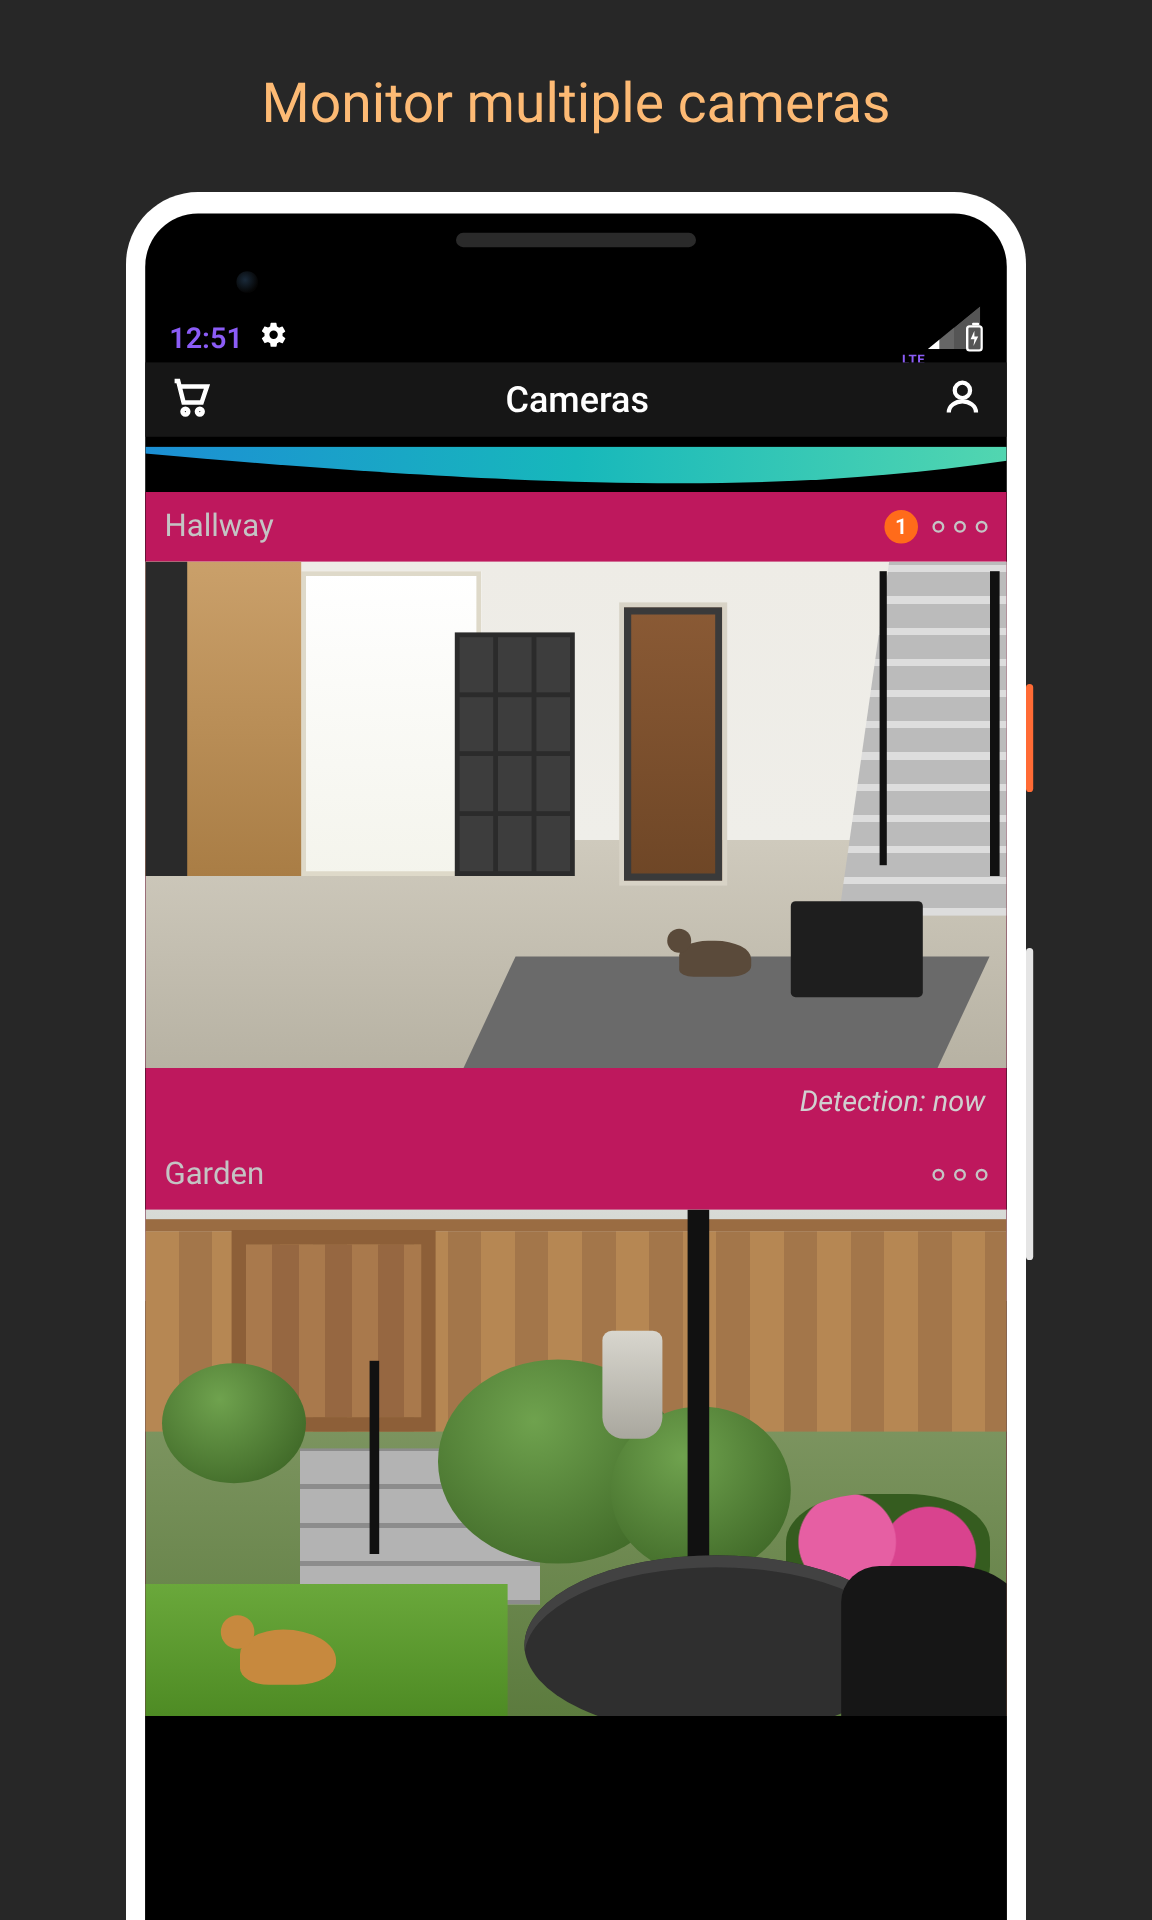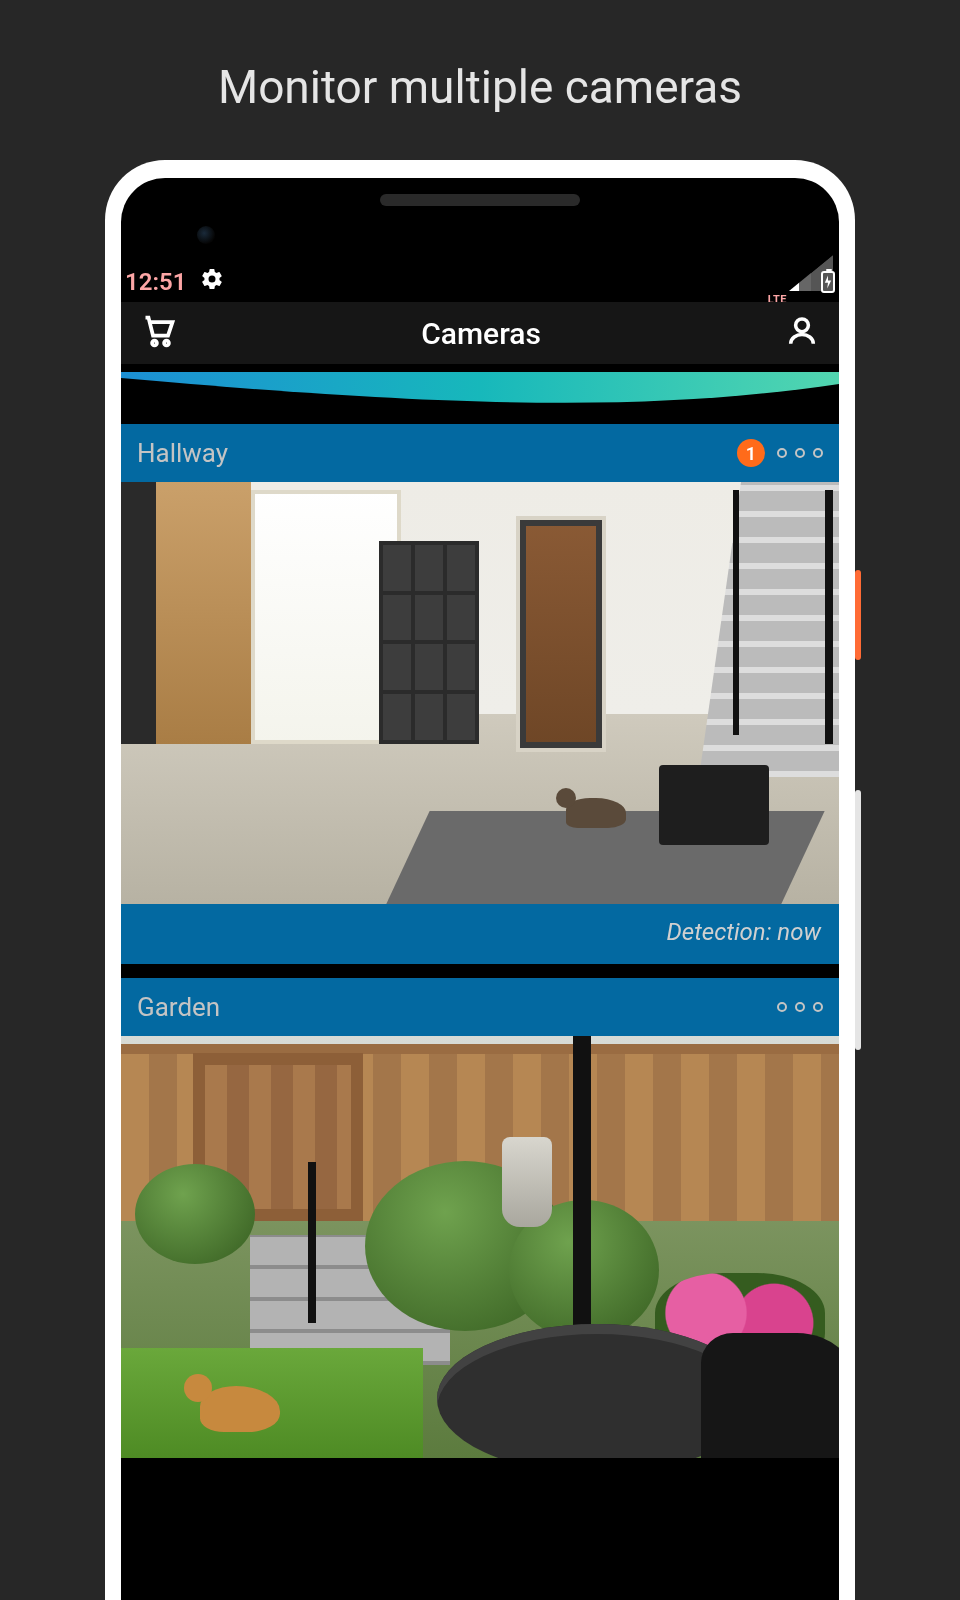--- a/index.html
+++ b/index.html
@@ -1,19 +1,19 @@
 <!DOCTYPE html>
 <html><head>
 <meta charset="utf-8">
 <style>
   * { box-sizing: border-box; margin: 0; padding: 0; }
   html, body { width: 960px; height: 1600px; background: #272727; font-family: -apple-system, BlinkMacSystemFont, "Segoe UI", Roboto, sans-serif; overflow: hidden; }
 
   .promo-title {
-    color: #e5e5e5;
+    color: #fdba74;
     font-size: 46px;
     font-weight: 400;
     text-align: center;
     padding: 60px 0 50px;
   }
 
   
   .phone {
     position: absolute;
     left: 50%;
@@ -54,22 +54,22 @@
 
   
   .side-orange { position:absolute; right:-6px; top:410px; width:6px; height:90px; background:#ff6b35; border-radius:3px; }
   .side-grey  { position:absolute; right:-6px; top:630px; width:6px; height:260px; background:#e5e5e5; border-radius:3px; }
 
   
   .statusbar {
     position: absolute; top: 84px; left: 0; right: 0;
     height: 40px;
     display: flex; align-items: center;
-    padding: 0 4px;
-    color: #fca5a5;
+    padding: 0 20px;
+    color: #8b5cf6;
     font-size: 24px;
     font-weight: 600;
   }
   .statusbar .time { margin-right: 14px; }
   .statusbar .spacer { flex: 1; }
   .lte-label { font-size: 11px; font-weight: 700; letter-spacing: 0.5px; margin-right:2px;margin-top:34px;}
   .signal {
     position: relative; width: 22px; height: 18px; margin-right: 10px;
   }
   .signal::before{
@@ -109,22 +109,21 @@
   }
   .wave svg { width:100%; height:100%; display:block; }
 
   
   .camera-list {
     position:absolute; top:232px; left:0; right:0; bottom:0;
     background:#000;
     overflow: hidden;
   }
   .camera-card {
-    margin-top: 14px;
-    background:#0369a1;
+    background:#be185d;
   }
   .card-head {
     display:flex; align-items:center;
     padding: 14px 16px;
     color:#c4c4c4;
     font-size: 26px;
   }
   .card-head .spacer { flex:1; }
   .badge {
     background:#ff6b1a;

